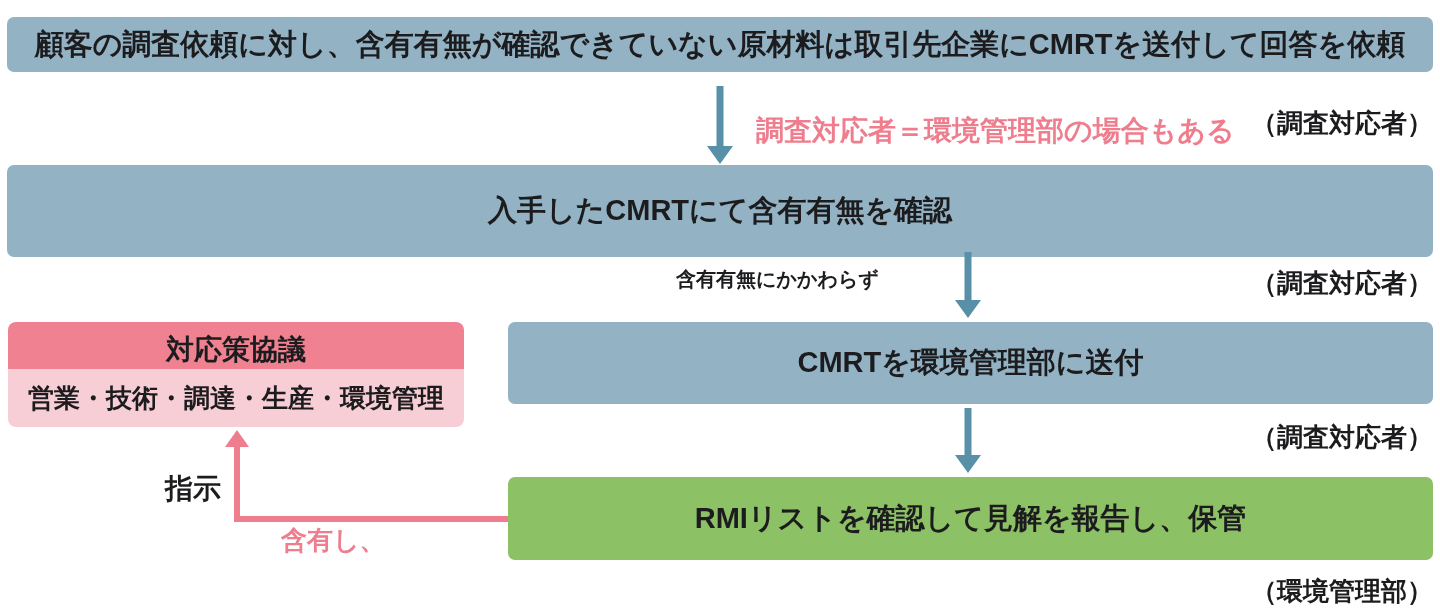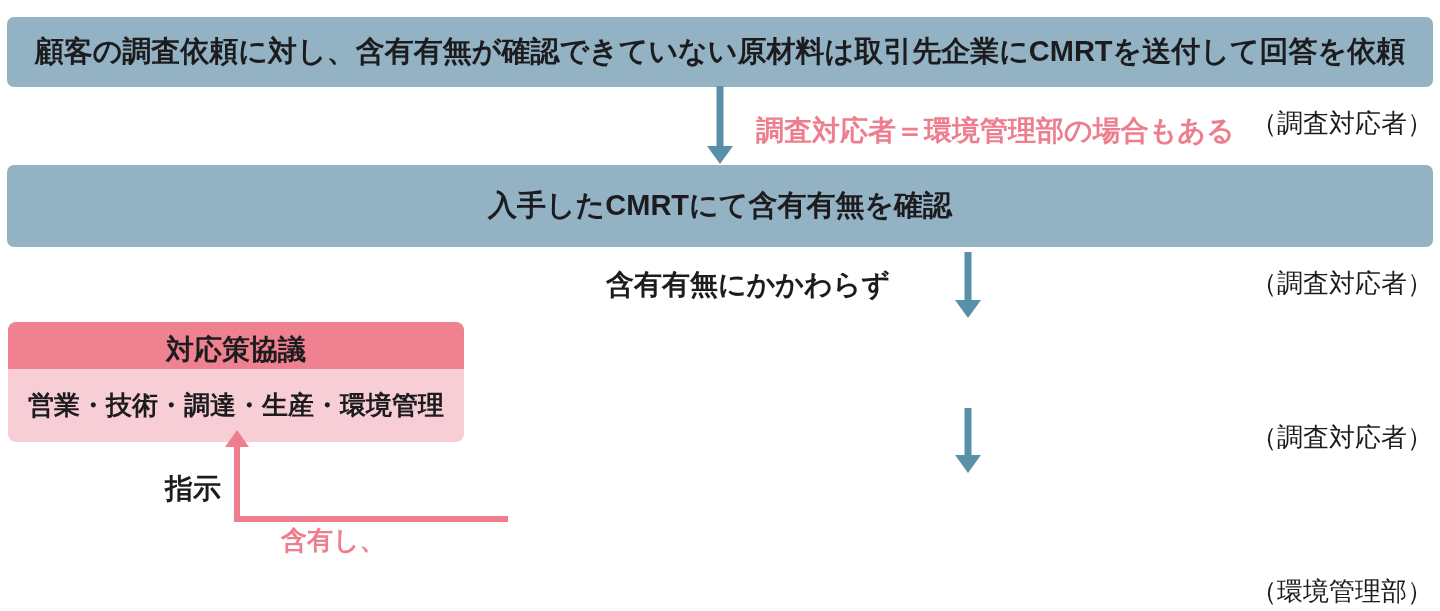--- a/index.html
+++ b/index.html
@@ -25,22 +25,22 @@
     position:absolute;
     display:flex;align-items:center;justify-content:center;
     border-radius:7px;
     font-weight:bold;font-size:29px;
     color:var(--text-dark);
     white-space:nowrap;
   }
   .bar.blue{background:var(--bar-blue);}
   .bar.green{background:var(--bar-green);}
 
-  .bar1{left:7px;top:17px;width:1426px;height:70px;}
-  .bar2{left:7px;top:165px;width:1426px;height:82px;}
+  .bar1{left:7px;top:17px;width:1426px;height:55px;}
+  .bar2{left:7px;top:165px;width:1426px;height:92px;}
   .bar3{left:508px;top:322px;width:925px;height:82px;}
   .bar4{left:508px;top:477px;width:925px;height:83px;}
 
   
   .v-arrow{position:absolute;width:26px;}
   .v-arrow .stem{position:absolute;left:50%;transform:translateX(-50%);top:0;width:7px;background:var(--arrow-teal);}
   .v-arrow .head{position:absolute;left:0;width:0;height:0;
     border-left:13px solid transparent;border-right:13px solid transparent;
     border-top:18px solid var(--arrow-teal);}
   .arrow1{left:707px;top:86px;height:78px;}
@@ -53,37 +53,37 @@
   
   .elbow-h{position:absolute;left:234px;top:516px;width:274px;height:6px;background:var(--pink-accent);}
   .elbow-v{position:absolute;left:234px;top:446px;width:6px;height:76px;background:var(--pink-accent);}
   .elbow-head{position:absolute;left:225px;top:430px;width:0;height:0;
     border-left:12px solid transparent;border-right:12px solid transparent;
     border-bottom:17px solid var(--pink-accent);}
 
   .note{position:absolute;font-weight:bold;white-space:nowrap;}
   .note.pink{color:var(--pink-accent);}
   .note-investigator-eq{left:756px;top:112px;font-size:28px;}
-  .note-regardless{left:606px;top:266px;font-size:28px;color:var(--text-dark);}
-  .role{position:absolute;right:7px;text-align:right;font-weight:normal;font-size:26px;color:var(--text-dark);white-space:nowrap;}
+  .note-regardless{left:676px;top:266px;font-size:20px;color:var(--text-dark);}
+  .role{position:absolute;right:7px;text-align:right;font-weight:bold;font-size:26px;color:var(--text-dark);white-space:nowrap;}
   .role1{top:106px;}
   .role2{top:266px;}
   .role3{top:420px;}
   .role4{top:574px;margin-left:8px;}
 
   
   .side-box{position:absolute;left:8px;top:322px;width:456px;}
   .side-box .hd{
     background:var(--pink-header);height:47px;
     border-radius:8px 8px 0 0;
     display:flex;align-items:flex-end;justify-content:center;
     font-weight:bold;font-size:28px;color:var(--text-dark);
   }
   .side-box .bd{
-    background:var(--pink-body);height:73px;
+    background:var(--pink-body);height:58px;
     border-radius:0 0 8px 8px;
     display:flex;align-items:center;justify-content:center;
     font-weight:bold;font-size:26px;color:var(--text-dark);
     white-space:nowrap;
   }
 
   .instruction{position:absolute;left:165px;top:470px;font-weight:bold;font-size:28px;color:var(--text-dark);}
   .condition{position:absolute;left:243px;top:524px;font-weight:bold;font-size:26px;line-height:33px;color:var(--pink-accent);white-space:nowrap;}
   .condition span{display:block;margin-left:38px;}
 </style>
@@ -117,27 +117,33 @@
 
   <div class="side-box">
     <div class="hd">
       <span>対応策協議</span>
     </div>
     <div class="bd">
       <span>営業・技術・調達・生産・環境管理</span>
     </div>
   </div>
 
+  <div class="bar blue bar3">
+    <span>CMRTを環境管理部に送付</span>
+  </div>
 
   <div class="v-arrow arrow3">
     <div class="stem"></div>
     <div class="head"></div>
   </div>
   <div class="role role3">（調査対応者）</div>
 
+  <div class="bar green bar4">
+    <span>RMIリストを確認して見解を報告し、保管</span>
+  </div>
   <div class="role role4">（環境管理部）</div>
 
   <div class="elbow-h"></div>
   <div class="elbow-v"></div>
   <div class="elbow-head"></div>
 
   <div class="instruction">指示</div>
   <div class="condition">
     <span>含有し、</span>
   </div>

